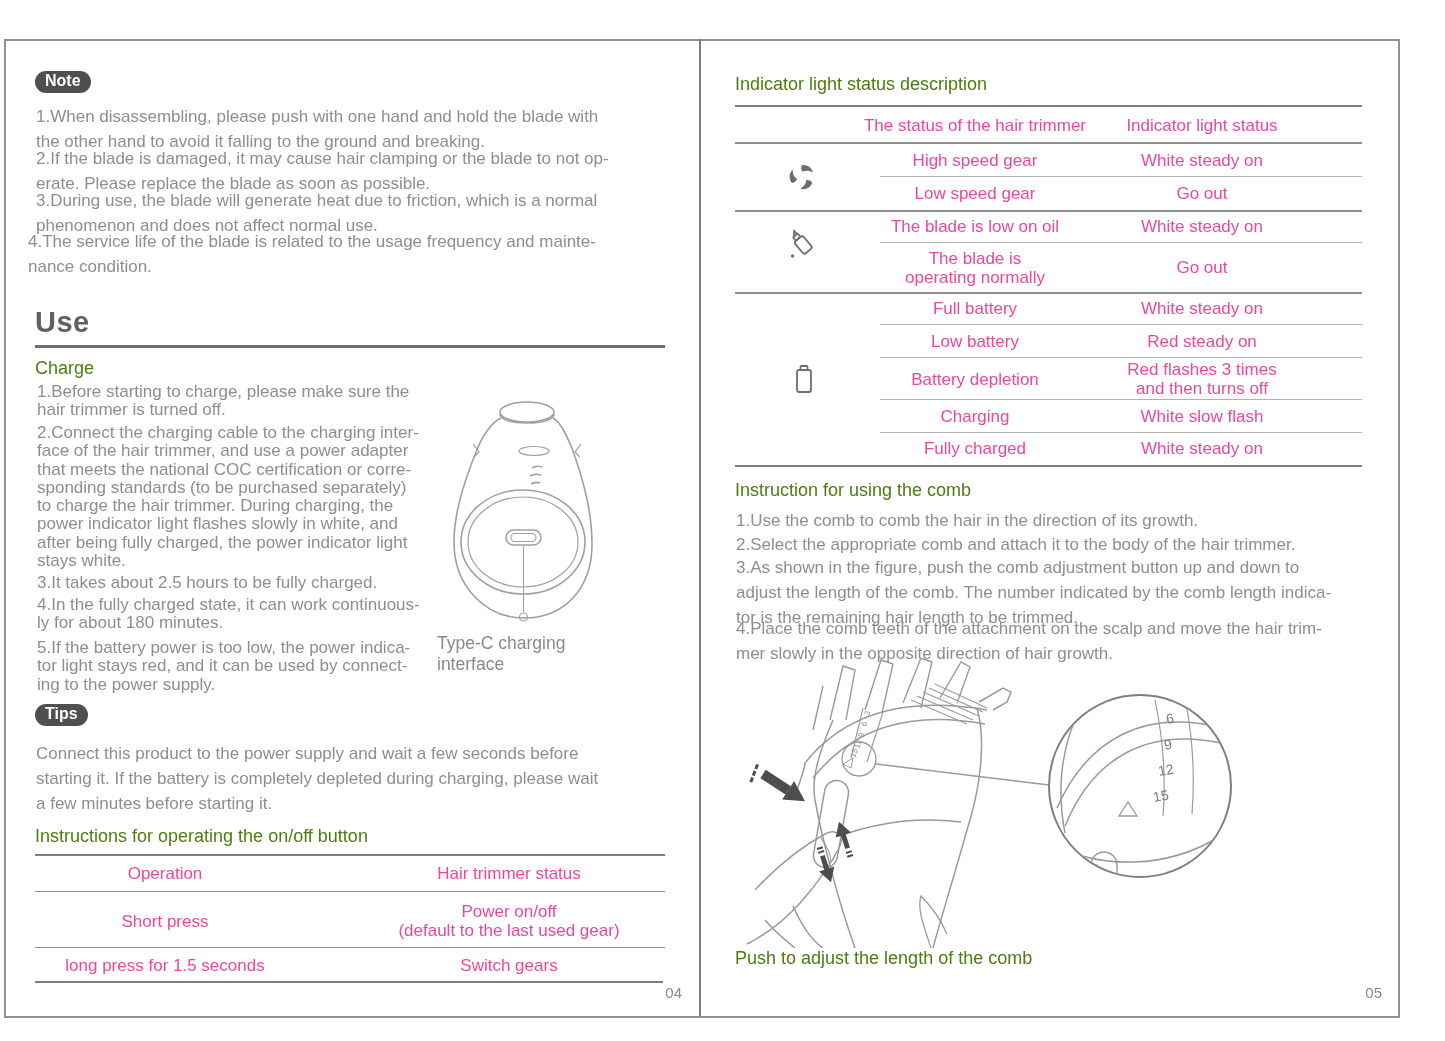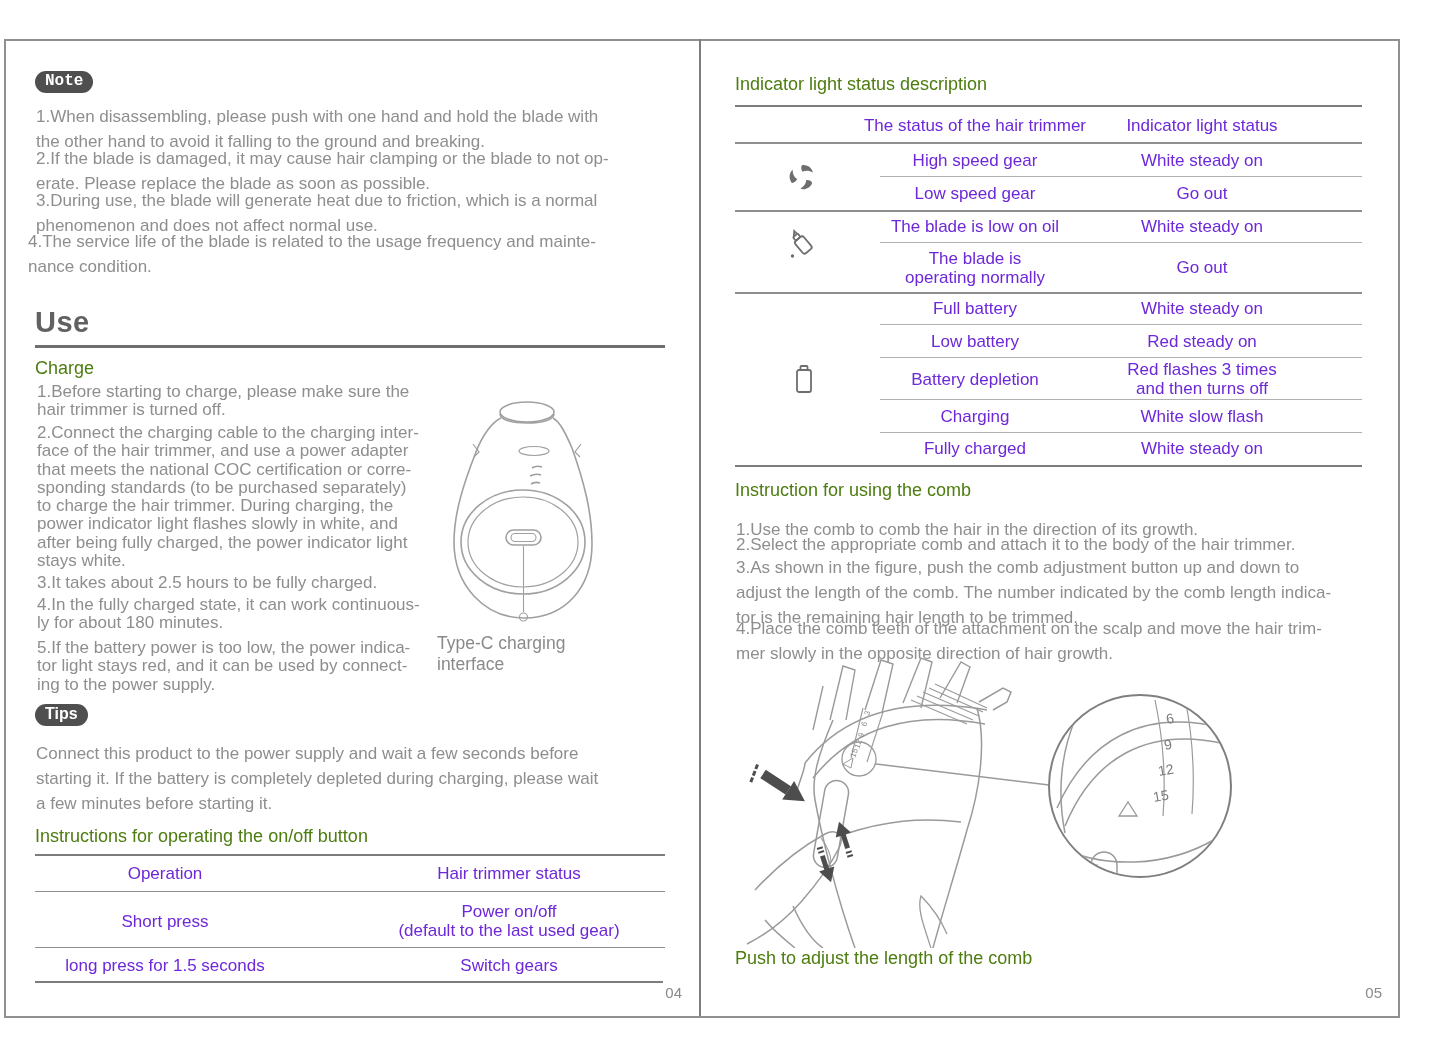--- a/index.html
+++ b/index.html
@@ -10,33 +10,33 @@
   .divider{left:699px;top:39px;width:2px;height:977px;background:#7d7d7d;}
   .body-txt{font-size:17px;line-height:25px;white-space:pre-line;}
   .narrow-txt{font-size:17px;line-height:18.3px;white-space:pre-line;text-align:justify;}
   .sec-title{font-size:18px;color:#4d7c0f;}
   .use-title{font-size:29px;color:#616161;letter-spacing:0.5px;}
   .badge{display:inline-block;background:#4f4f4f;color:#ffffff;font-size:16px;font-weight:bold;
          padding:1px 10px 3px 10px;border-radius:12px;}
   .rule-dark{background:#7d7d7d;}
   .rule-mid{background:#8f8f8f;}
   .rule-light{background:#b0b0b0;}
-  .cell{font-size:17px;line-height:19px;text-align:center;white-space:pre-line;color:#6d28d9;}
+  .cell{font-size:17px;line-height:19px;text-align:center;white-space:pre-line;color:#ec4899;}
   .pagenum{font-size:15px;color:#8a8a8a;text-align:right;}
   .figcap{font-size:17.5px;color:#8a8a8a;white-space:pre-line;text-align:left;line-height:21px;}
   svg{display:block;}
 </style>
 </head>
 <body>
 
 <div class="canvas">
   <div class="abs frame"></div>
   <div class="abs divider"></div>
 
-  <div class="abs" style="left:35px;top:71px;font-family:Liberation Mono, monospace;">
+  <div class="abs" style="left:35px;top:71px;">
     <span class="badge">Note</span>
   </div>
   <div class="abs body-txt" style="left:36px;top:104px;width:628px;">1.When disassembling, please push with one hand and hold the blade with
 the other hand to avoid it falling to the ground and breaking.</div>
   <div class="abs body-txt" style="left:36px;top:146px;width:628px;">2.If the blade is damaged, it may cause hair clamping or the blade to not op-
 erate. Please replace the blade as soon as possible.</div>
   <div class="abs body-txt" style="left:36px;top:188px;width:628px;">3.During use, the blade will generate heat due to friction, which is a normal
 phenomenon and does not affect normal use.</div>
   <div class="abs body-txt" style="left:28px;top:229px;width:628px;">4.The service life of the blade is related to the usage frequency and mainte-
 nance condition.</div>
@@ -166,21 +166,21 @@
     </svg>
   </div>
   <div class="abs" style="left:791px;top:362px;">
     <svg width="26" height="34" viewBox="0 0 26 34" fill="none" stroke="#6e6e6e" stroke-width="1.8">
       <rect x="6" y="8" width="14" height="22" rx="2"></rect>
       <rect x="9.5" y="4" width="7" height="4" rx="1"></rect>
     </svg>
   </div>
 
   <div class="abs sec-title" style="left:735px;top:480px;">Instruction for using the comb</div>
-  <div class="abs body-txt" style="left:736px;top:508px;width:650px;margin-top:9px;">1.Use the comb to comb the hair in the direction of its growth.</div>
+  <div class="abs body-txt" style="left:736px;top:508px;width:650px;">1.Use the comb to comb the hair in the direction of its growth.</div>
   <div class="abs body-txt" style="left:736px;top:532px;width:650px;">2.Select the appropriate comb and attach it to the body of the hair trimmer.</div>
   <div class="abs body-txt" style="left:736px;top:555px;width:660px;">3.As shown in the figure, push the comb adjustment button up and down to
 adjust the length of the comb. The number indicated by the comb length indica-
 tor is the remaining hair length to be trimmed.</div>
   <div class="abs body-txt" style="left:736px;top:616px;width:660px;">4.Place the comb teeth of the attachment on the scalp and move the hair trim-
 mer slowly in the opposite direction of hair growth.</div>
 
   <div class="abs" style="left:735px;top:658px;">
     <svg width="520" height="290" viewBox="0 0 520 290" fill="none" stroke="#9a9a9a" stroke-width="1.5">
 

